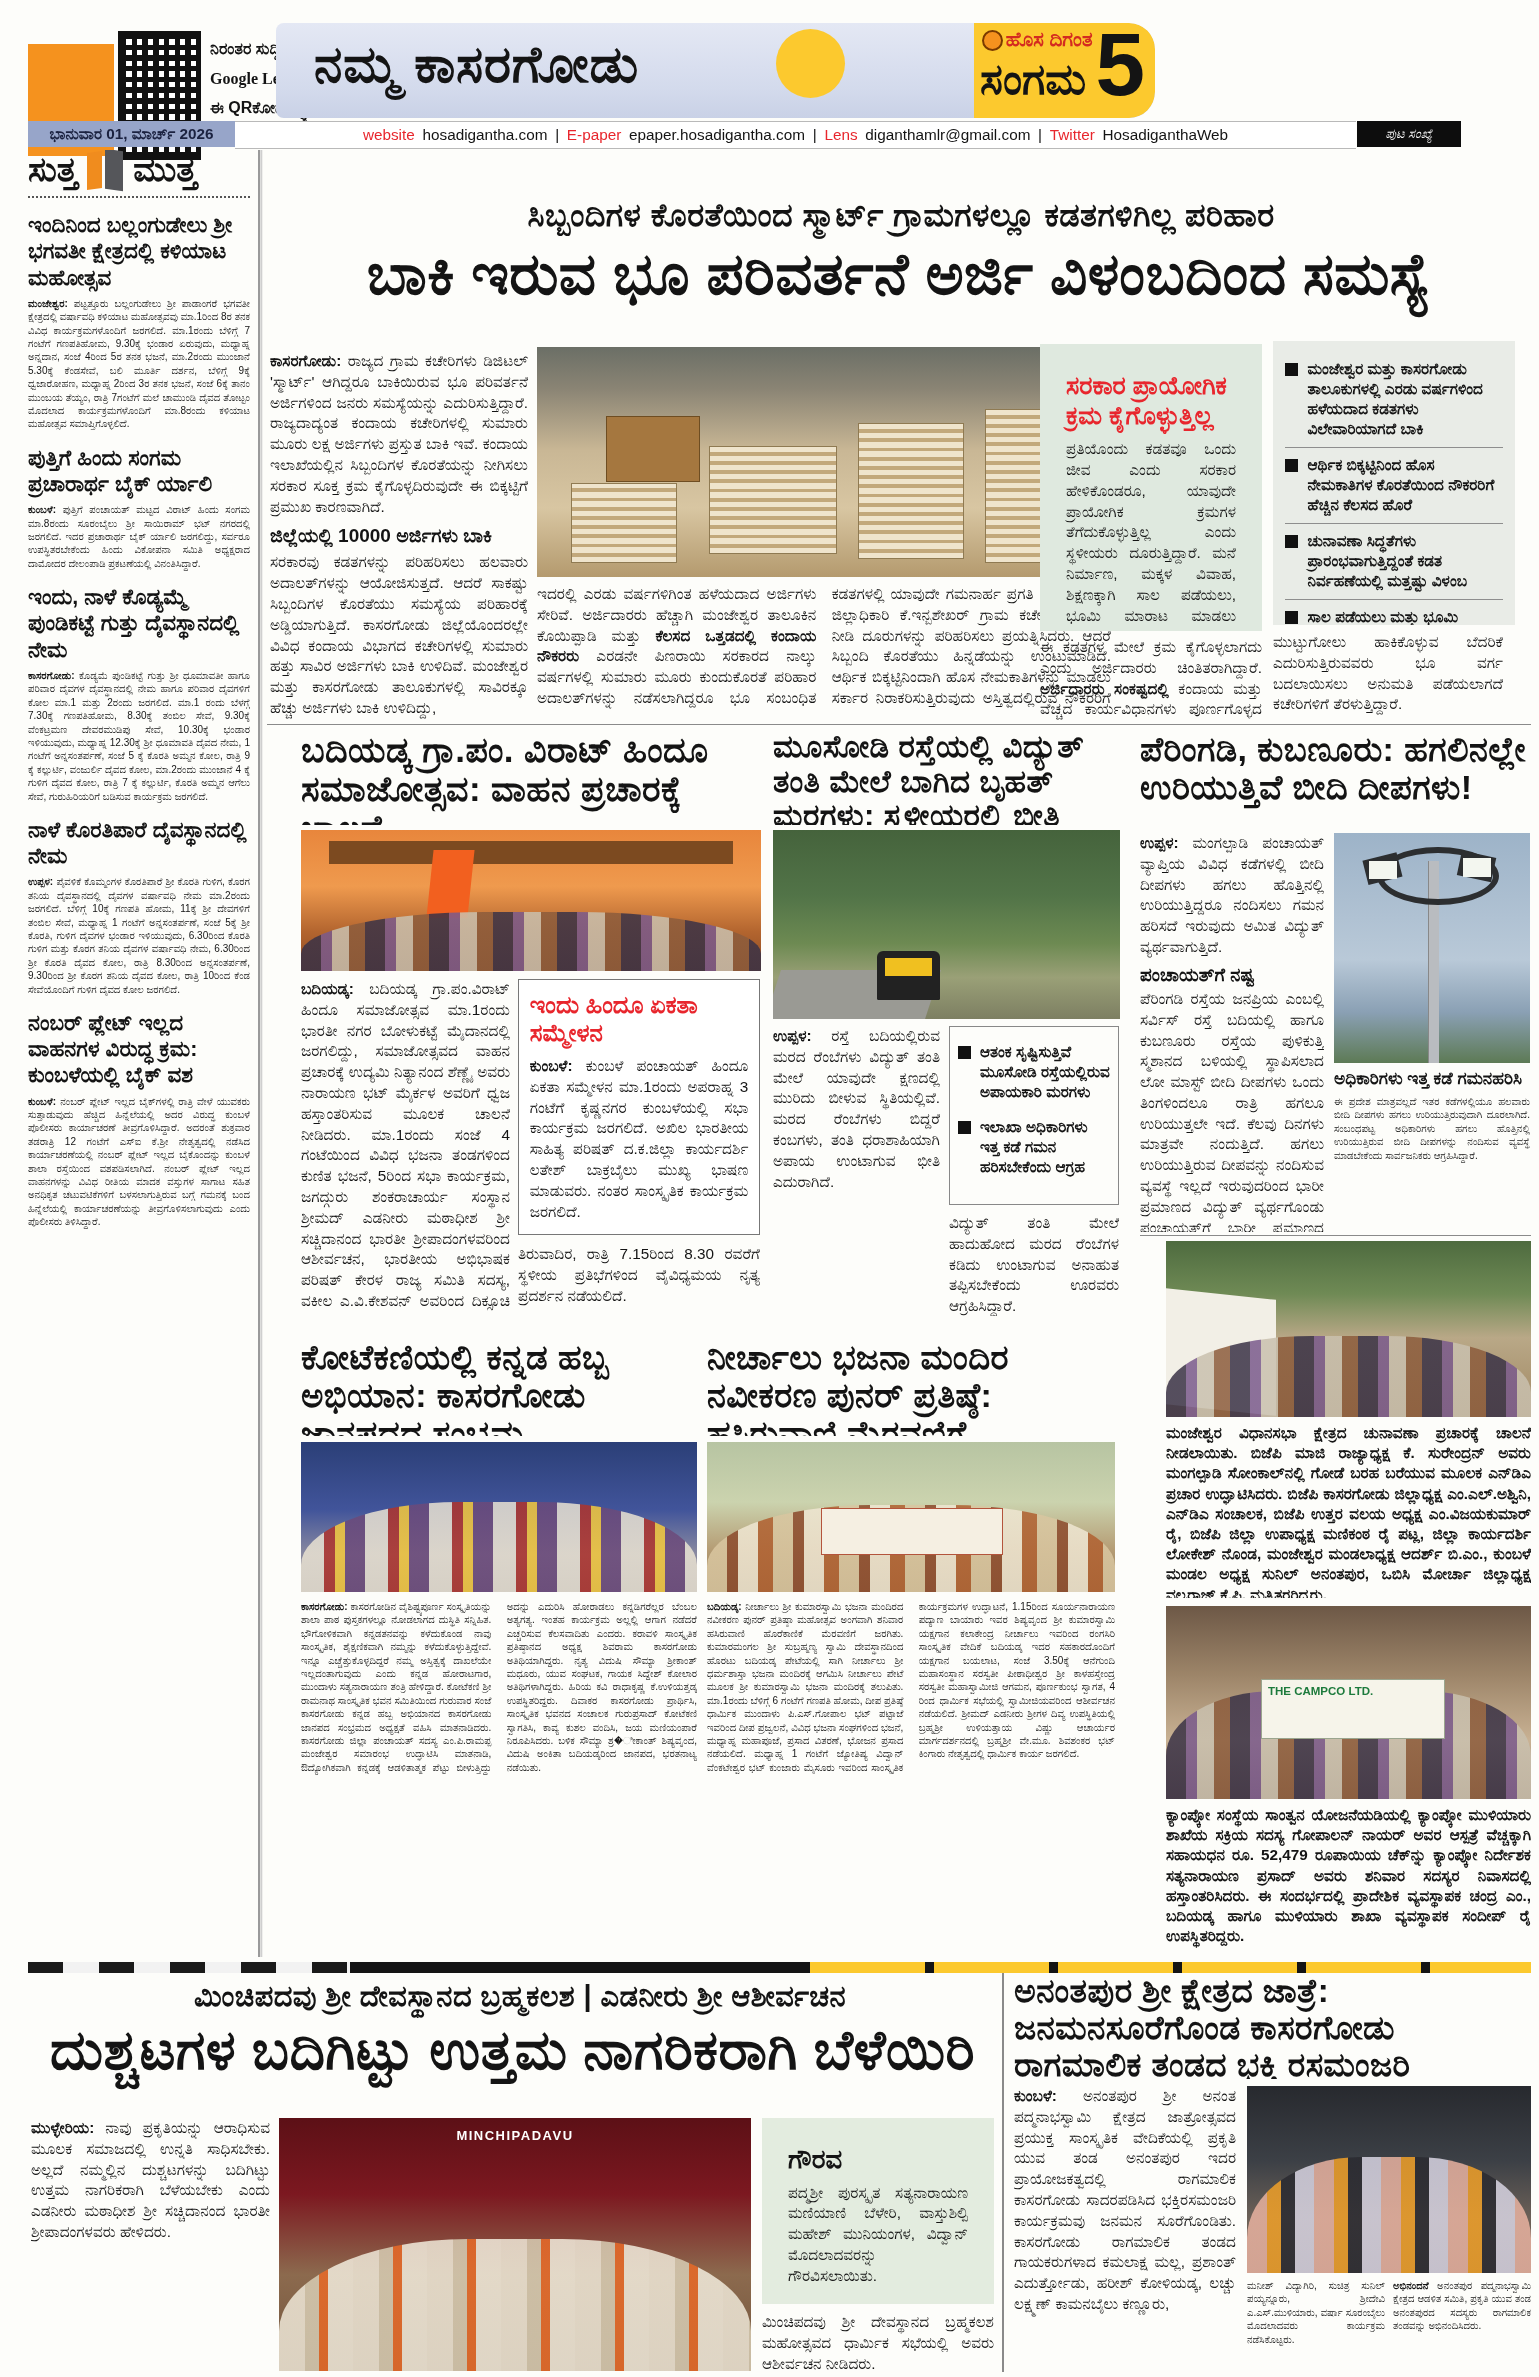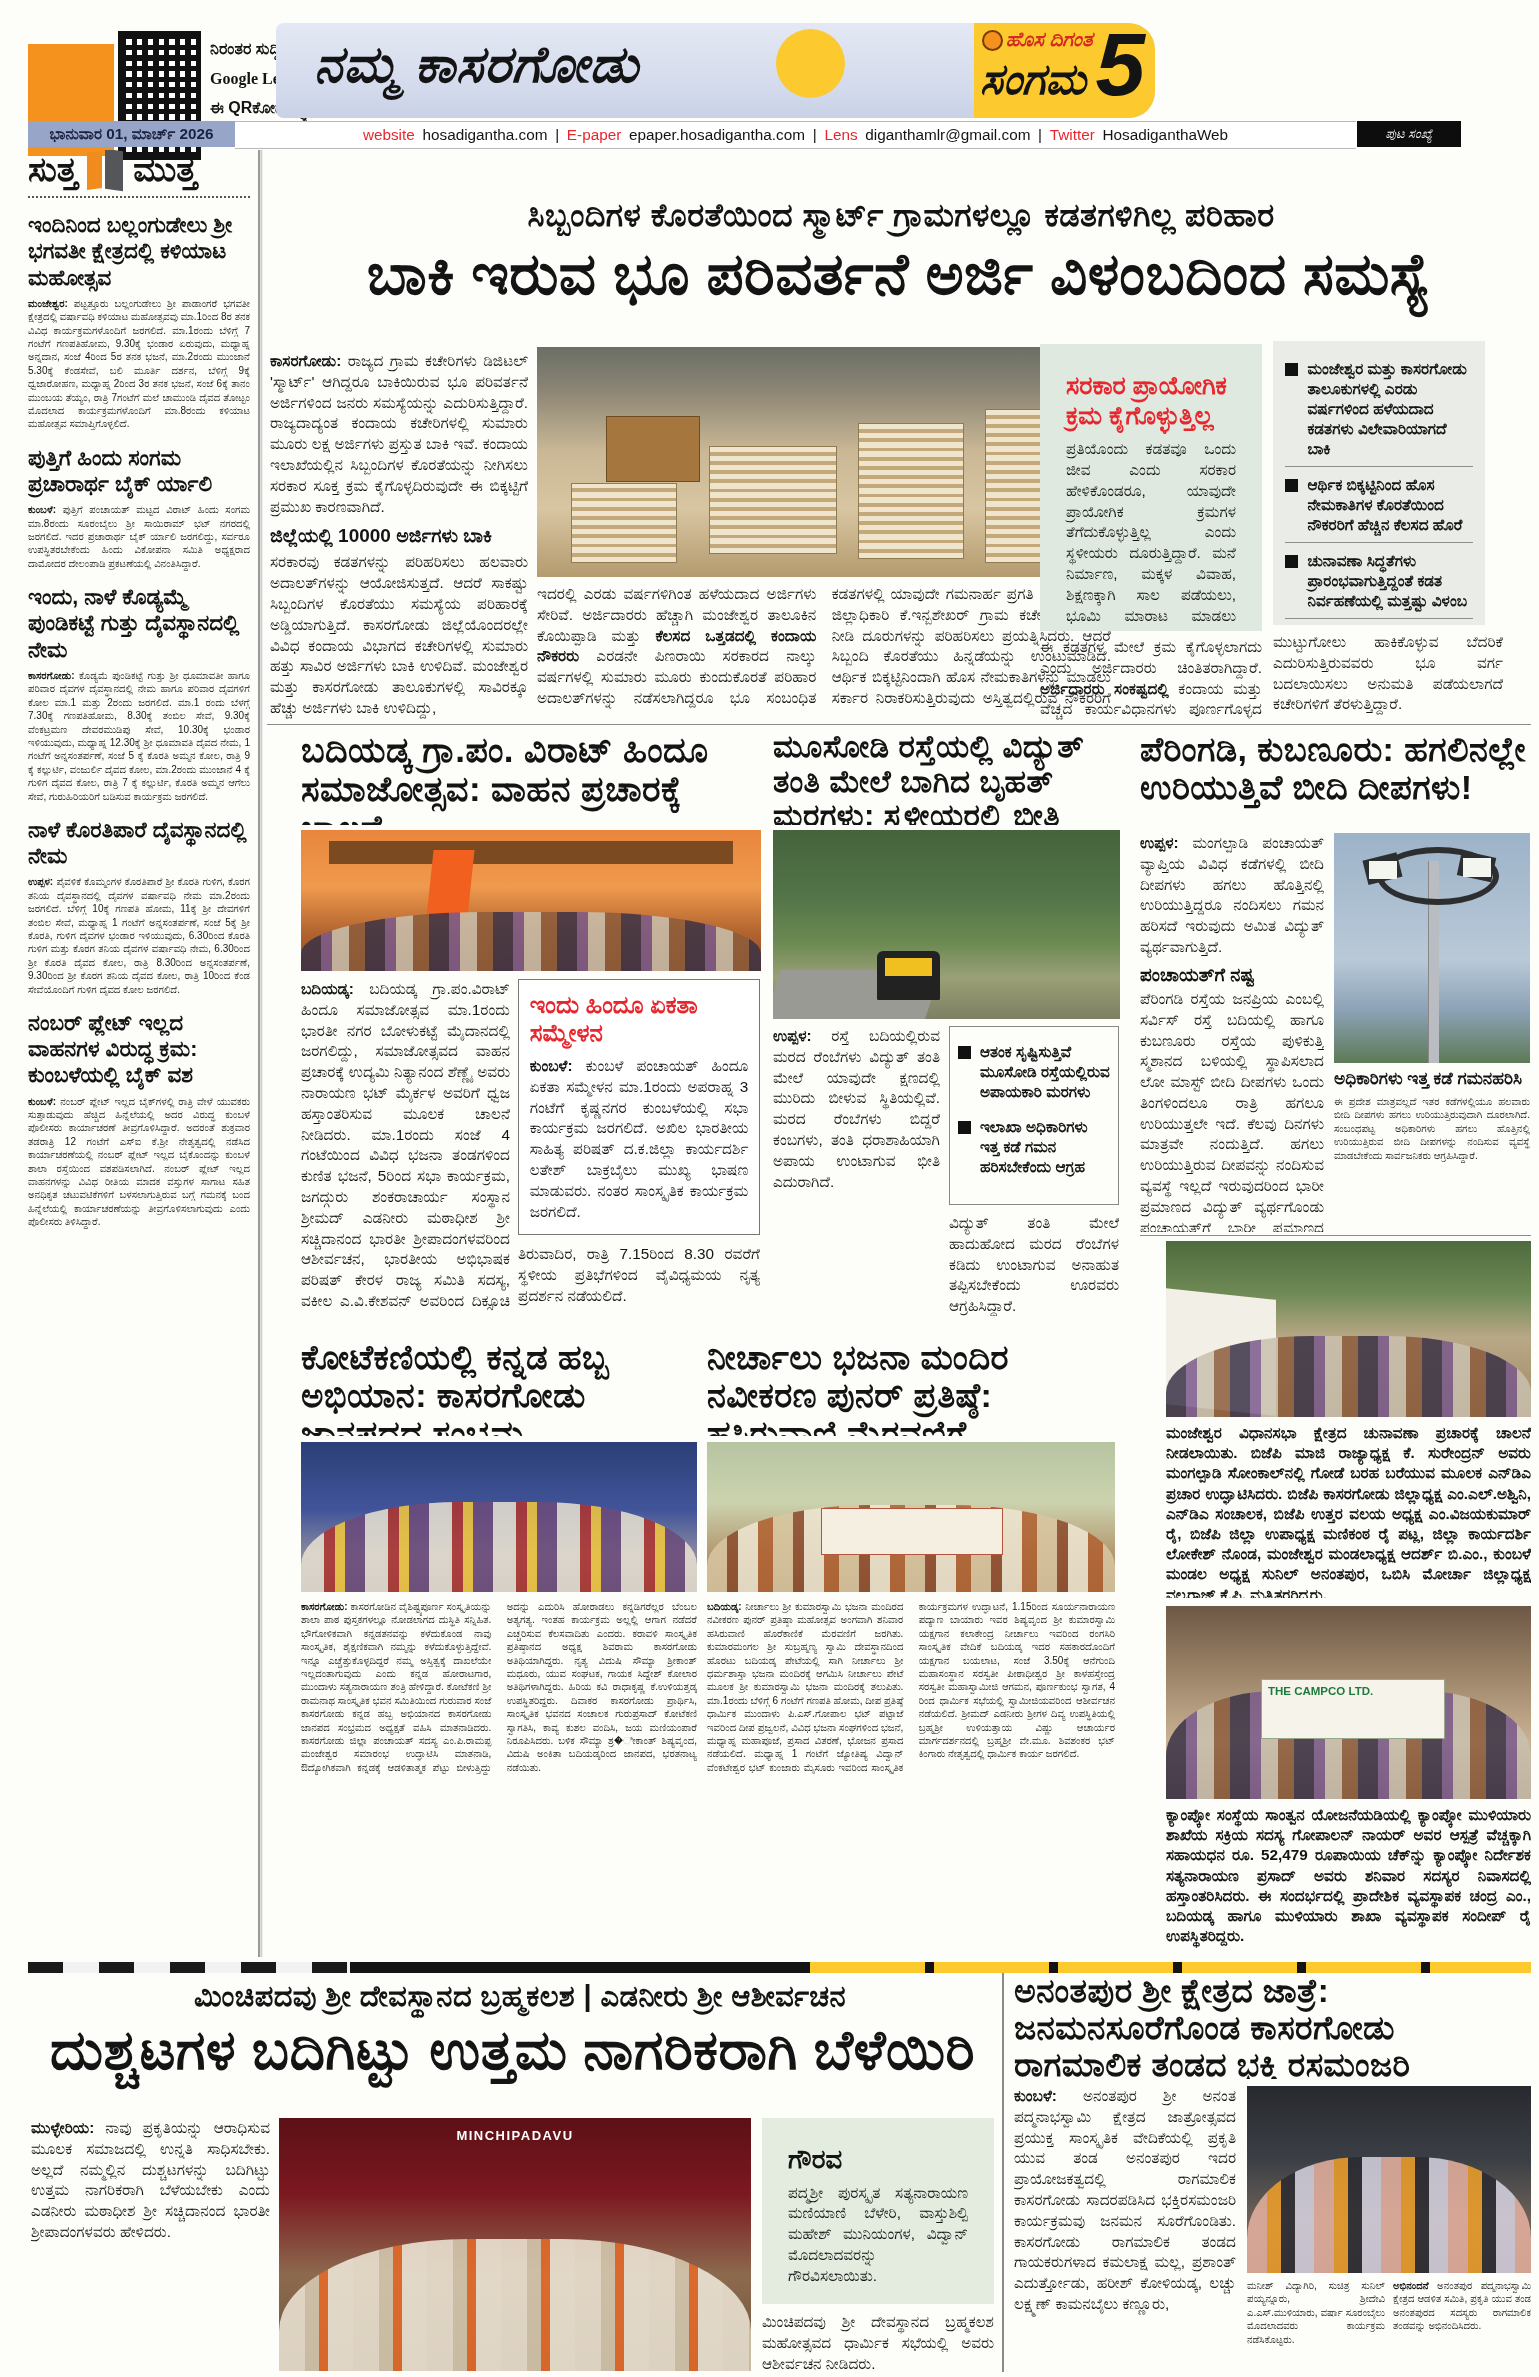--- a/index.html
+++ b/index.html
@@ -13,21 +13,21 @@
   .dl{font-weight:bold;}
   .headline-xl{font-weight:900;line-height:1.12;letter-spacing:0.4px;}
   .rule{position:absolute;background:#8a8a8a;}
   
   .orange-block{background:#f5921e;}
   .qr{background:
       repeating-linear-gradient(0deg,#111 0 5.4px,transparent 5.4px 10.7px),
       repeating-linear-gradient(90deg,#111 0 5.4px,#fff 5.4px 10.7px);
       border:3.8px solid #111;box-sizing:border-box;}
   .banner{background:linear-gradient(180deg,#e4e8f4 0%,#d3daec 70%,#c9d1e6 100%);
-          border-radius:7.7px 26px 26px 7.7px;font-style:italic;}
+          border-radius:7.7px 26px 26px 7.7px;}
   .yellow-dot{background:#fcc92e;border-radius:50%;}
   .brand-zone{background:#fcc92e;border-radius:0 26px 26px 0;}
   .brand-red{color:#d42b20;font-weight:900;}
   .logo-dot{display:inline-block;width:17px;height:17px;border-radius:50%;background:#f5921e;
             border:2.3px solid #7a3a00;vertical-align:middle;margin-right:3.1px;}
   .datebar-left{background:#97a5c9;color:#1b2240;font-weight:bold;display:flex;align-items:center;justify-content:center;}
   .datebar-mid{background:#fff;border-top:0.8px solid #b9b9b9;border-bottom:0.8px solid #b9b9b9;
                display:flex;align-items:center;justify-content:center;gap:7.7px;font-size:15.3px;}
   .red{color:#e8262d;}
   .badge{background:#0d0d0d;color:#fff;font-style:italic;display:flex;align-items:center;justify-content:center;font-size:13px;}
@@ -188,21 +188,21 @@
   <div class="abs greenbox" style="left:1040px;top:344px;width:222px;height:287px;">
     <div class="gb-title">ಸರಕಾರ ಪ್ರಾಯೋಗಿಕ ಕ್ರಮ ಕೈಗೊಳ್ಳುತ್ತಿಲ್ಲ</div>
     <div class="body-txt">ಪ್ರತಿಯೊಂದು ಕಡತವೂ ಒಂದು ಜೀವ ಎಂದು ಸರಕಾರ ಹೇಳಿಕೊಂಡರೂ, ಯಾವುದೇ ಪ್ರಾಯೋಗಿಕ ಕ್ರಮಗಳ ತೆಗೆದುಕೊಳ್ಳುತ್ತಿಲ್ಲ ಎಂದು ಸ್ಥಳೀಯರು ದೂರುತ್ತಿದ್ದಾರೆ. ಮನೆ ನಿರ್ಮಾಣ, ಮಕ್ಕಳ ವಿವಾಹ, ಶಿಕ್ಷಣಕ್ಕಾಗಿ ಸಾಲ ಪಡೆಯಲು, ಭೂಮಿ ಮಾರಾಟ ಮಾಡಲು ಸಾಧ್ಯವಾಗದ ಕಾರಣ ಸಾಮಾನ್ಯ ಜನರು ಸಂಕಷ್ಟದಲ್ಲಿದ್ದಾರೆ.</div>
   </div>
   <div class="abs body-txt" style="left:1040px;top:637px;width:222px;height:86px;">
     <span>ಈ ಕಡತಗಳ ಮೇಲೆ ಕ್ರಮ ಕೈಗೊಳ್ಳಲಾಗದು ಎಂದು ಅರ್ಜಿದಾರರು ಚಿಂತಿತರಾಗಿದ್ದಾರೆ.</span>
     <span class="subhead">ಅರ್ಜಿದಾರರು ಸಂಕಷ್ಟದಲ್ಲಿ</span>
     <span>ಕಂದಾಯ ಮತ್ತು ವೆಚ್ಚದ ಕಾರ್ಯವಿಧಾನಗಳು ಪೂರ್ಣಗೊಳ್ಳದ ಕಾರಣ ಭೂ ತೆರಿಗೆಗಳು ಸ್ವೀಕರಿಸಲ್ಪಡುತ್ತಿಲ್ಲ ಎಂಬ ಅಂಶದಿಂದ ಅರ್ಜಿದಾರರು ಕಂಗೆಟ್ಟಿದ್ದಾರೆ. ಬ್ಯಾಂಕ್ ಸಾಲ ಬಾಕಿಯಾಗಿ</span>
   </div>
 
-  <div class="abs bulletbox" style="left:1273px;top:341px;width:212px;height:284px;">
+  <div class="abs bulletbox" style="left:1273px;top:341px;width:242px;height:284px;">
     <div class="bullet-item">
         <span class="sq"></span>
         <span class="b" style="font-size:15.3px;line-height:1.3;">ಮಂಜೇಶ್ವರ ಮತ್ತು ಕಾಸರಗೋಡು ತಾಲೂಕುಗಳಲ್ಲಿ ಎರಡು ವರ್ಷಗಳಿಂದ ಹಳೆಯದಾದ ಕಡತಗಳು ವಿಲೇವಾರಿಯಾಗದೆ ಬಾಕಿ</span>
       </div>
     <div class="bullet-item">
         <span class="sq"></span>
         <span class="b" style="font-size:15.3px;line-height:1.3;">ಆರ್ಥಿಕ ಬಿಕ್ಕಟ್ಟಿನಿಂದ ಹೊಸ ನೇಮಕಾತಿಗಳ ಕೊರತೆಯಿಂದ ನೌಕರರಿಗೆ ಹೆಚ್ಚಿನ ಕೆಲಸದ ಹೊರೆ</span>
       </div>
     <div class="bullet-item">
         <span class="sq"></span>

